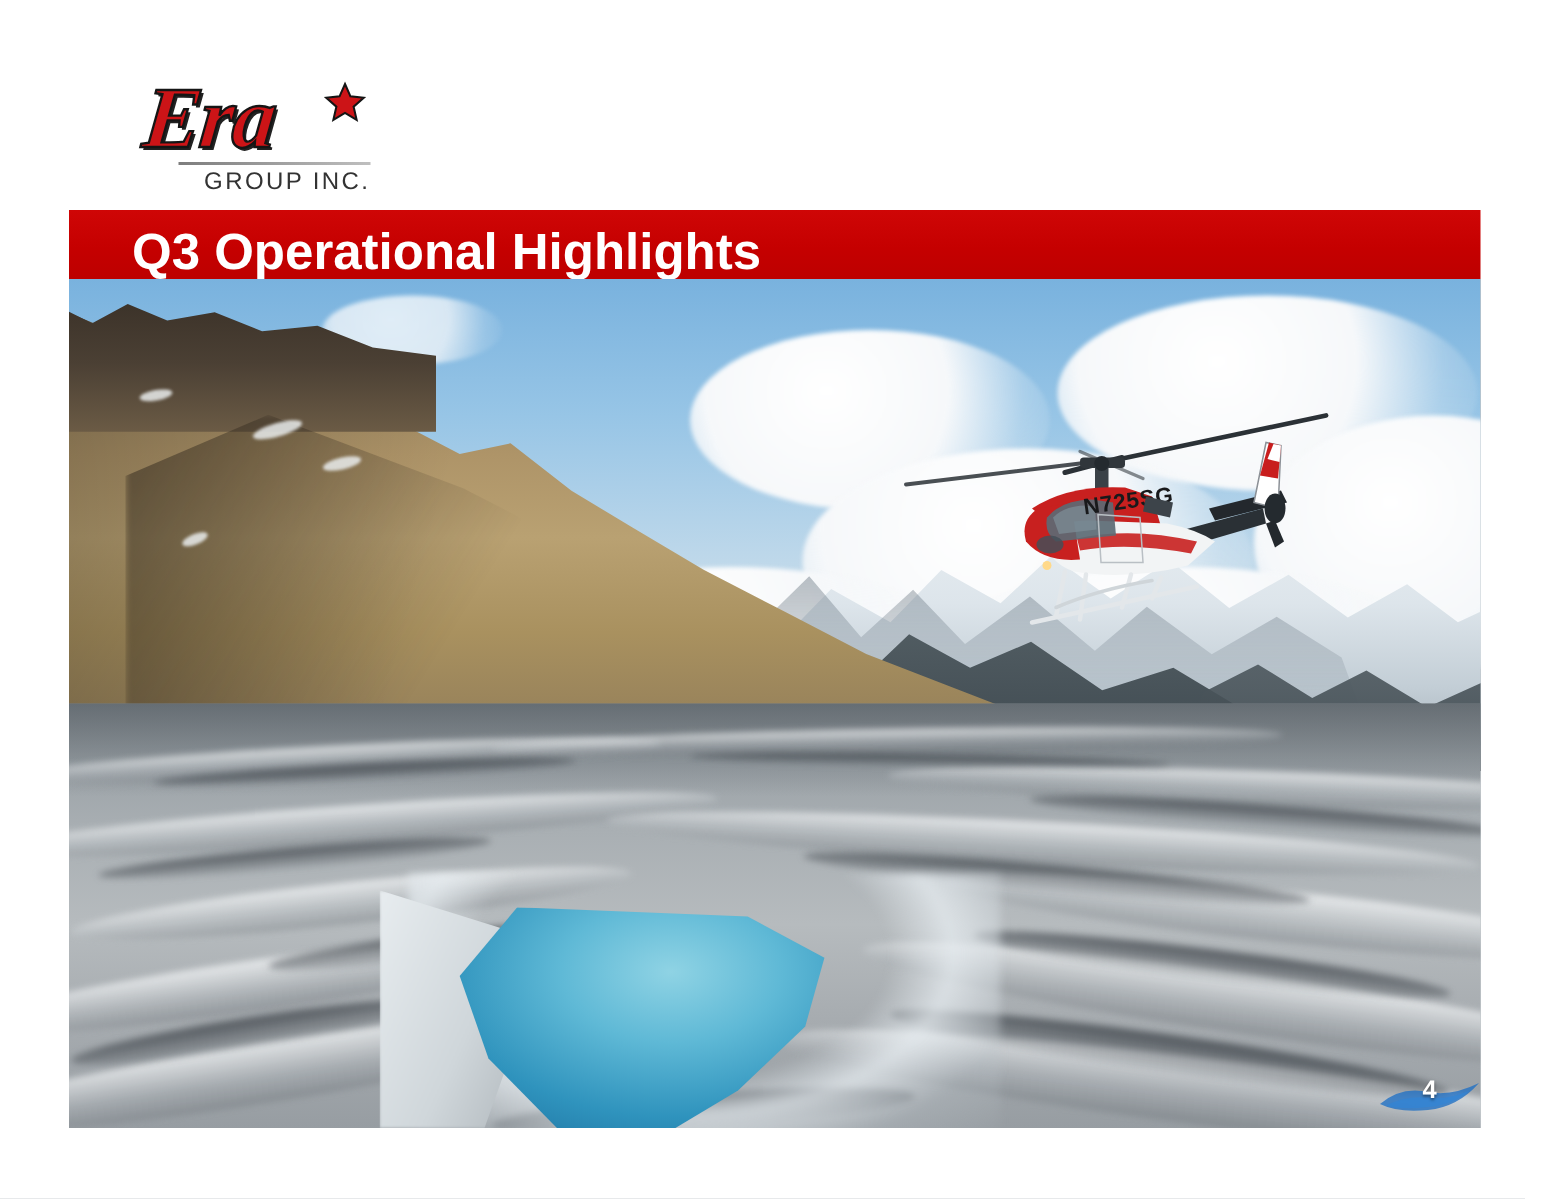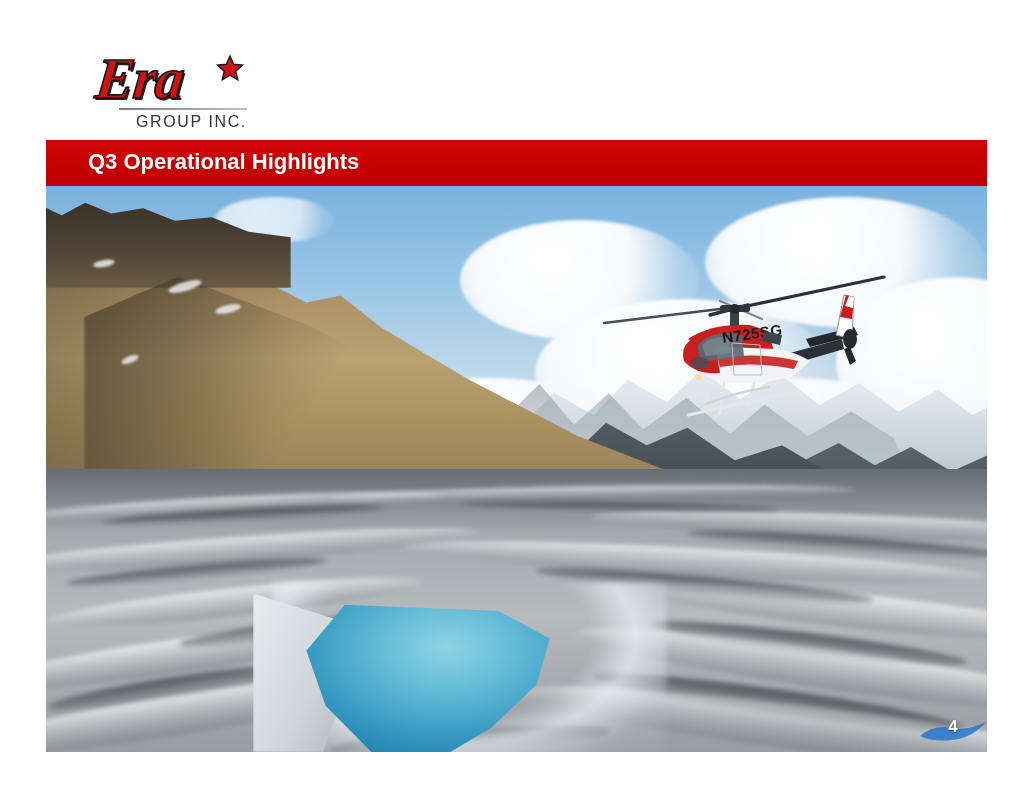--- a/index.html
+++ b/index.html
@@ -83,21 +83,21 @@
     top: 140px;
     width: 941px;
     height: 46px;
     background: #cc0000;
     background: linear-gradient(to bottom, #cf0606 0%, #c50000 55%, #bd0000 100%);
   }
   .title-text {
     position: absolute;
     left: 42px;
     top: 9px;
-    font-size: 22px;
+    font-size: 34px;
     font-weight: bold;
     color: #ffffff;
     letter-spacing: 0px;
     white-space: nowrap;
   }
 
   
   .photo {
     position: absolute;
     left: 46px;

